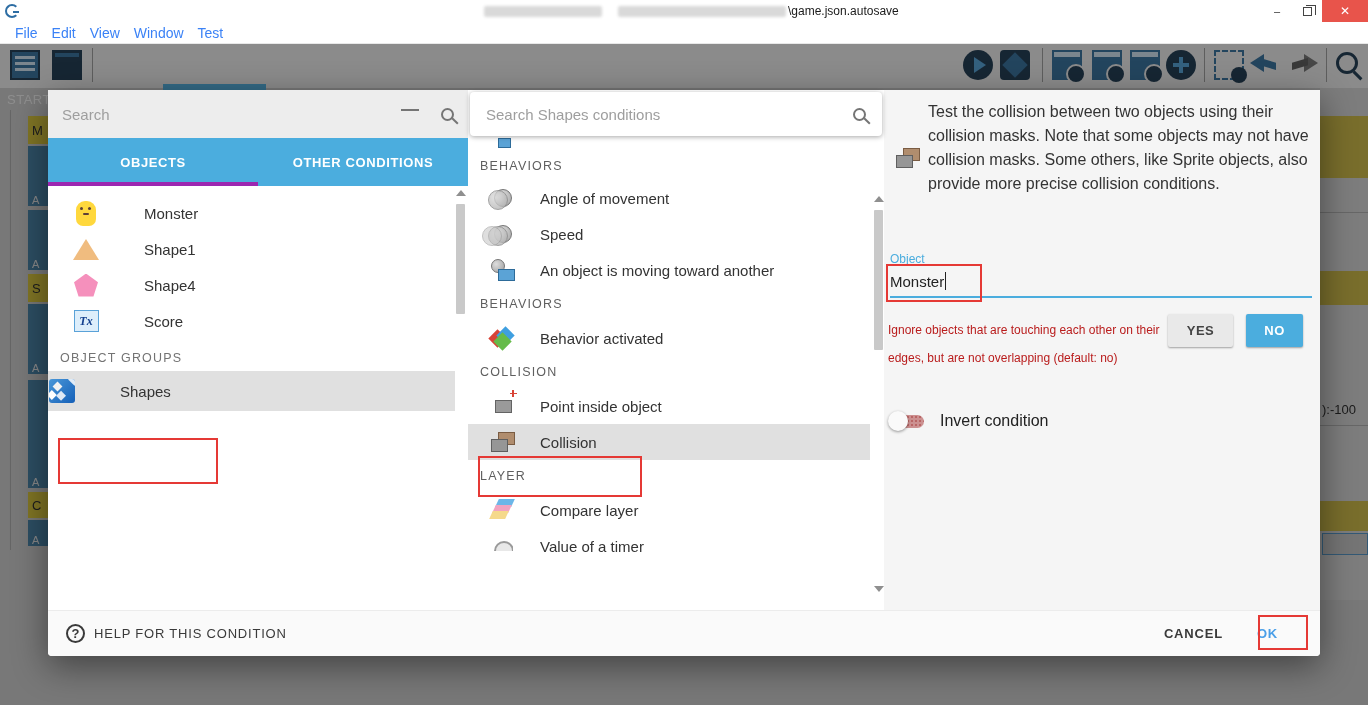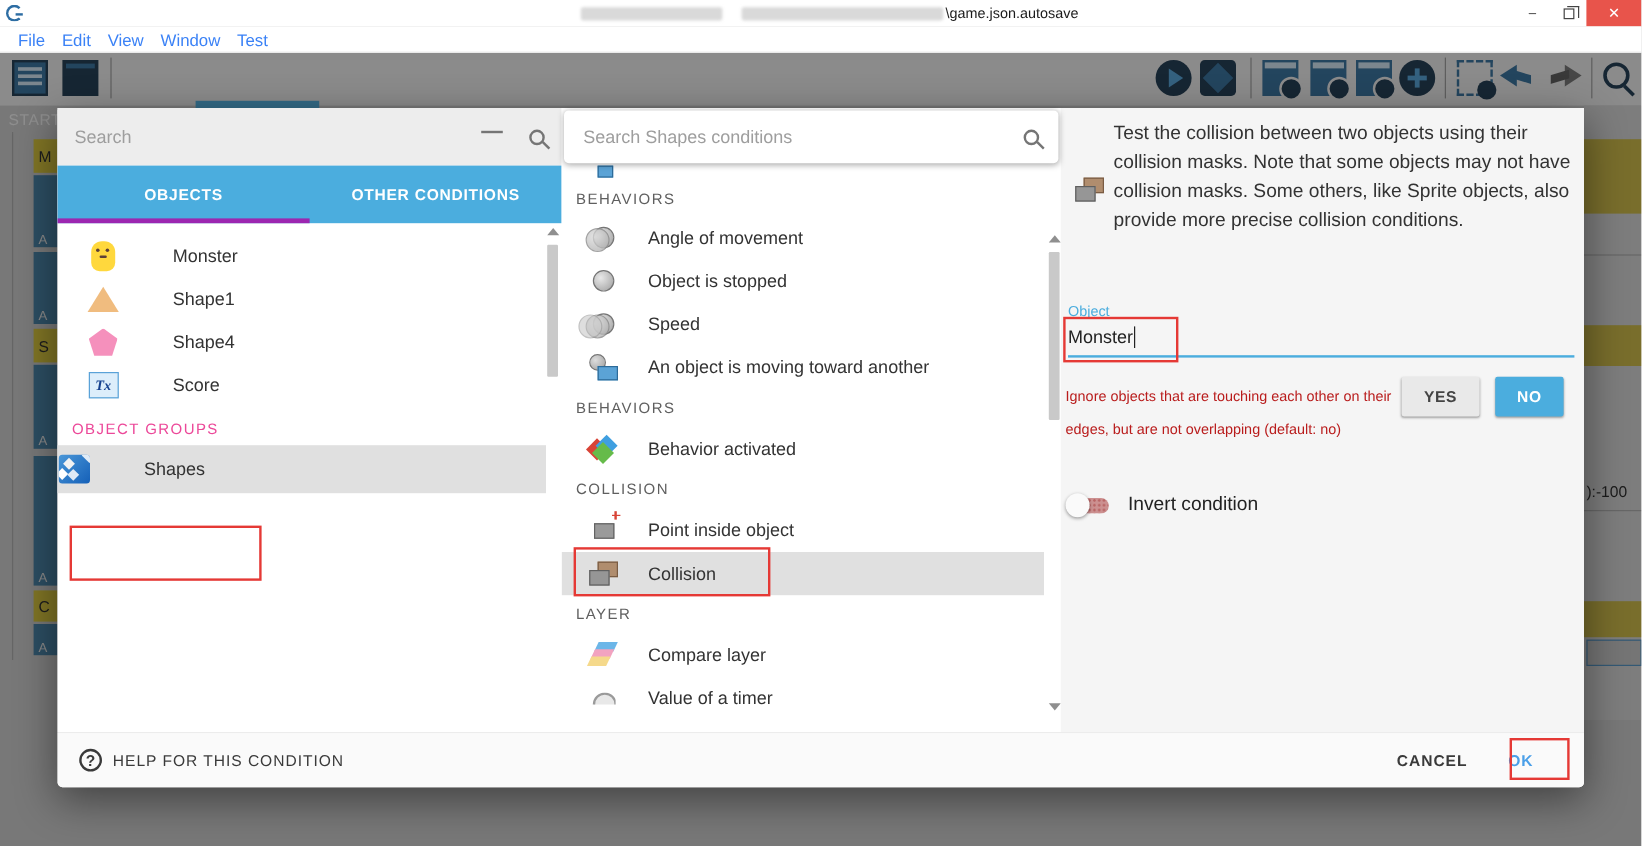--- a/index.html
+++ b/index.html
@@ -82,21 +82,21 @@
   .icon-filter{width:18px;height:12px;position:relative;margin-right:22px}
   .icon-filter::before{content:'';position:absolute;left:0;top:1px;width:18px;height:2px;background:#757575;box-shadow:3px 4px 0 -1px #757575,6px 8px 0 -2px #757575}
   .icon-search{width:13px;height:13px;border:2px solid #757575;border-radius:50%;position:relative;flex:none}
   .icon-search::after{content:'';position:absolute;width:8px;height:2px;background:#757575;transform:rotate(45deg);right:-7px;bottom:-3px}
   .tabs{position:absolute;left:0;top:48px;right:0;height:48px;background:#4badde;display:flex}
   .tab{flex:1;display:flex;align-items:center;justify-content:center;color:#fff;font-size:13px;font-weight:bold;letter-spacing:.6px;position:relative}
   .tab.active::after{content:'';position:absolute;left:0;right:0;bottom:0;height:4px;background:#9c27b0}
   .obj-list{position:absolute;left:0;top:96px;right:14px;bottom:0;padding-top:9px}
   .obj-row{height:36px;display:flex;align-items:center;padding-left:24px;font-size:15px;color:#333}
   .obj-ic{width:28px;display:flex;justify-content:center;margin-right:44px;flex:none}
-  .group-header{height:26px;margin-top:6px;display:flex;align-items:center;padding-left:12px;font-size:12.5px;color:#ec4899;letter-spacing:1.2px}
+  .group-header{height:26px;margin-top:6px;display:flex;align-items:center;padding-left:12px;font-size:12.5px;color:#737373;letter-spacing:1.2px}
   .group-row{height:40px;display:flex;align-items:center;font-size:15px;color:#333;background:#e0e0e0;width:calc(100% + 1px)}
   .scroll{position:absolute;width:12px;top:96px;bottom:4px;right:0}
   .arr-up{position:absolute;left:2px;border-left:5px solid transparent;border-right:5px solid transparent;border-bottom:6px solid #8f8f8f}
   .arr-dn{position:absolute;left:2px;border-left:5px solid transparent;border-right:5px solid transparent;border-top:6px solid #8f8f8f}
   .thumb{position:absolute;left:2px;width:9px;background:#c9c9c9;border-radius:1px}
 
   
   .ic-monster{width:20px;height:25px;background:#ffd83d;border-radius:9px 9px 7px 7px;position:relative}
   .ic-monster::before{content:'';position:absolute;left:4px;top:6px;width:3px;height:3px;border-radius:50%;background:#5d4037;box-shadow:8px 0 0 #5d4037}
   .ic-monster::after{content:'';position:absolute;left:7px;top:12px;width:6px;height:2px;border-radius:1px;background:#5d4037}
@@ -307,26 +307,20 @@
       <div class="mid-list">
         <div class="cond-header">BEHAVIORS</div>
         <div class="cond-row">
           <span class="cond-ic">
               <span class="ic-ball ic-ball2"></span>
             </span>
           <span>Angle of movement</span>
         </div>
         <div class="cond-row">
           <span class="cond-ic">
-              <span class="ic-ball"></span>
-            </span>
-          <span>Object is stopped</span>
-        </div>
-        <div class="cond-row">
-          <span class="cond-ic">
               <span class="ic-ball ic-ball2 ic-ball3"></span>
             </span>
           <span>Speed</span>
         </div>
         <div class="cond-row">
           <span class="cond-ic">
               <span class="ic-toward"></span>
             </span>
           <span>An object is moving toward another</span>
         </div>

